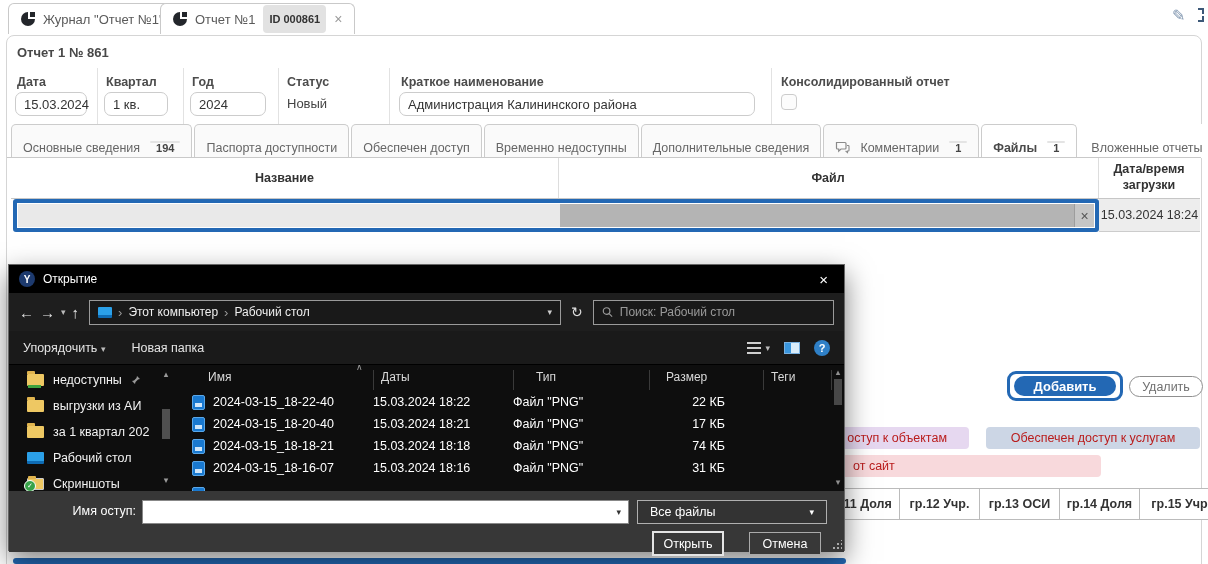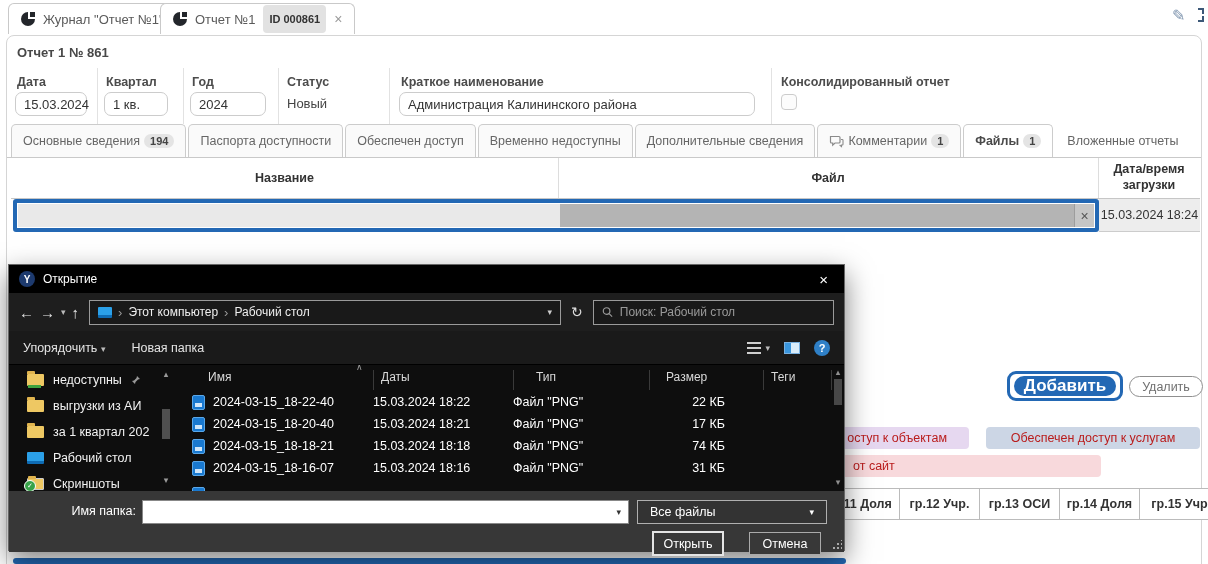--- a/index.html
+++ b/index.html
@@ -28,21 +28,21 @@
          border:1px solid #d5d5d5;border-radius:8px;z-index:1}
   .rtitle{position:absolute;left:10px;top:9px;font-size:13px;font-weight:bold;color:#484848}
   .flabel{position:absolute;font-size:12.5px;font-weight:bold;color:#4c4c4c}
   .tfield{position:absolute;height:24px;border:1px solid #ccc;border-radius:7px;background:#fff;
           display:flex;align-items:center;padding:0 8px;font-size:13px;color:#333}
   .vsep{position:absolute;top:32px;height:56px;width:1px;background:#e2e2e2}
   .chk{position:absolute;width:16px;height:16px;border:1px solid #ccc;border-radius:4px;background:#fcfcfc}
 
   
   .stabs{position:absolute;left:4px;top:94px;display:flex;align-items:flex-end;height:28px}
-  .stab{display:inline-flex;align-items:center;gap:4px;height:27px;padding:16px 11px;margin-right:2px;
+  .stab{display:inline-flex;gap:10px;height:27px;padding:16px 11px;margin-right:2px;
         background:#fafafa;border:1px solid #ccc;border-bottom:1px solid #c9c9c9;
         border-radius:5px 5px 0 0;color:#666;font-size:12.5px;white-space:nowrap}
   .stab.active{background:#fff;border-bottom:1px solid #fff;color:#4a4a4a;font-weight:bold;height:28px}
   .sbadge{background:#e4e4e4;border-radius:8px;padding:1px 6px;font-size:11px;font-weight:bold;color:#444}
   .stabs-line{position:absolute;left:0;top:121px;width:1194px;height:1px;background:#c9c9c9}
 
   
   .th{position:absolute;top:122px;height:41px;display:flex;align-items:center;justify-content:center;
       font-size:12.5px;font-weight:bold;color:#333;border-bottom:1px solid #c6c6c6;text-align:center}
   .thsep{position:absolute;top:122px;height:41px;width:1px;background:#ddd}
@@ -52,21 +52,21 @@
   .file-bar{flex:1;background:#b4b4b4;margin:1px 1px 1px 0;display:flex;align-items:center;justify-content:flex-end}
   .xbtn{width:20px;height:100%;display:flex;align-items:center;justify-content:center;
         background:#c6c6c6;color:#555;font-size:14px;border-left:1px solid #9d9d9d}
   .date-cell{position:absolute;left:1092px;top:163px;width:101px;height:33px;background:#ededed;
              border-bottom:1px solid #ccc;display:flex;align-items:center;justify-content:center;
              font-size:12.5px;color:#333}
 
   
   .pill-ring{position:absolute;left:1000px;top:335px;width:116px;height:30px;border:3px solid #2368b4;
              border-radius:9px;display:flex;align-items:center;justify-content:center;background:#fff}
-  .pill-add{width:102px;height:20px;background:#2368b4;border-radius:11px;color:#fff;font-size:17px;
+  .pill-add{width:102px;height:20px;background:#2368b4;border-radius:11px;color:#fff;font-size:13px;
             font-weight:bold;display:flex;align-items:center;justify-content:center}
   .pill-del{position:absolute;left:1122px;top:340px;width:74px;height:21px;border:1px solid #8f8f8f;
             border-radius:11px;color:#707070;font-size:12.5px;display:flex;align-items:center;justify-content:center;background:#fff}
   .chip{position:absolute;height:22px;border-radius:4px;display:flex;align-items:center;
         font-size:12.5px;color:#b91c1c;white-space:nowrap;overflow:hidden}
   .gcell{position:absolute;top:452px;height:32px;border:1px solid #bbb;background:#fff;display:flex;
          align-items:center;justify-content:center;font-size:12.5px;font-weight:bold;color:#333;white-space:nowrap}
   .focus-line{position:absolute;left:6px;top:522px;width:833px;height:6px;background:#2368b4;border-radius:3px}
 
   
@@ -387,21 +387,21 @@
           <span class="pngico"></span>
         </div>
 
         <span class="lscroll" style="top:2px">▴</span>
         <span class="lthumb"></span>
         <span class="lscroll" style="top:112px">▾</span>
       </div>
     </div>
 
     <div class="dlg-foot">
-      <span class="fn-label">Имя папка:</span>
+      <span class="fn-label">Имя оступ:</span>
       <div class="fn-input">
         <input value="" style="">
         <span class="cdn">▾</span>
       </div>
       <div class="ftype">
         <span>Все файлы</span>
         <span style="font-size:9px">▾</span>
       </div>
       <div class="btn-open">Открыть</div>
       <div class="btn-cancel">Отмена</div>

